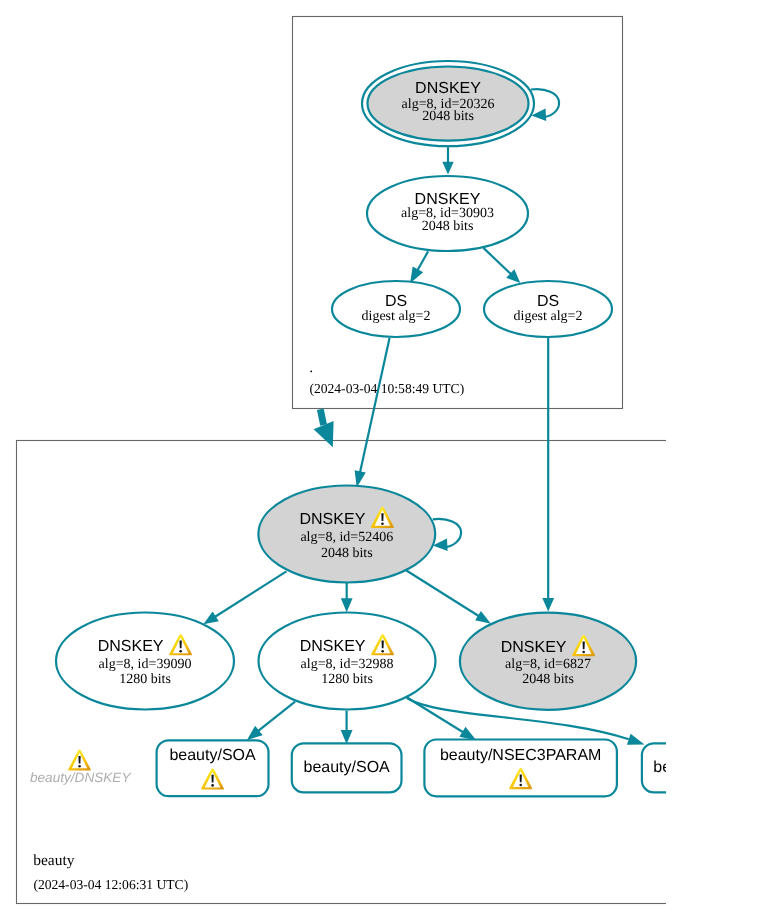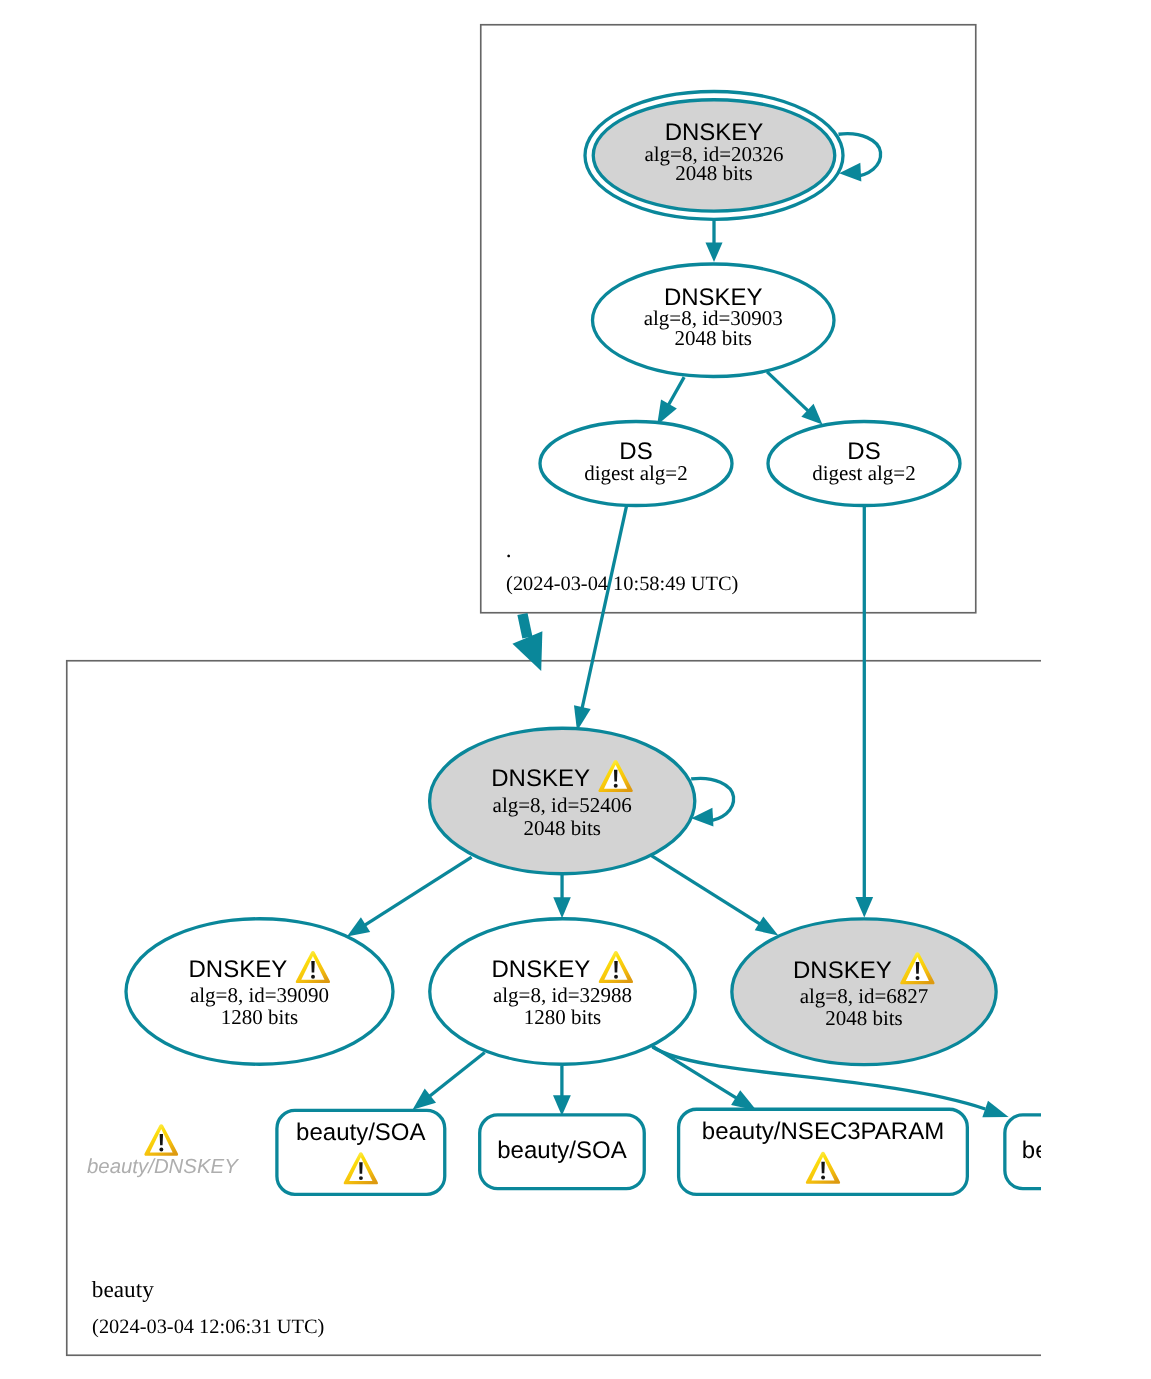--- a/index.html
+++ b/index.html
@@ -1,18 +1,18 @@
 <!DOCTYPE html>
 <html><head>
 <meta charset="utf-8">
 <title>DNSSEC Authentication Chain</title>
 <style>
   html,body{margin:0;padding:0;background:#ffffff;-webkit-font-smoothing:antialiased;}
   *{ -webkit-font-smoothing:antialiased; text-rendering:geometricPrecision; }
-  #page{position:relative;width:666px;height:919px;background:#ffffff;overflow:hidden;padding-left:28px;}
+  #page{position:relative;width:666px;height:919px;background:#ffffff;overflow:hidden;}
   svg#graph{display:block;width:767px;height:919px;}
   .cluster-box{fill:none;stroke:#666666;stroke-width:1.1;}
   .node-shape{stroke:#0a879a;stroke-width:2.2;}
   .edge-line{fill:none;stroke:#0a879a;stroke-width:2.2;}
   .edge-head{fill:#0a879a;stroke:none;}
   .node-title{font-family:"Liberation Sans",sans-serif;font-size:16px;fill:#000000;text-anchor:middle;}
   .node-sub{font-family:"Liberation Serif",serif;font-size:14px;fill:#000000;text-anchor:middle;}
   .zone-name{font-family:"Liberation Serif",serif;font-size:15.5px;fill:#000000;}
   .zone-time{font-family:"Liberation Serif",serif;font-size:13.6px;fill:#000000;}
   .legend-label{font-family:"Liberation Sans",sans-serif;font-style:italic;font-size:13.6px;fill:#aeaeae;}

